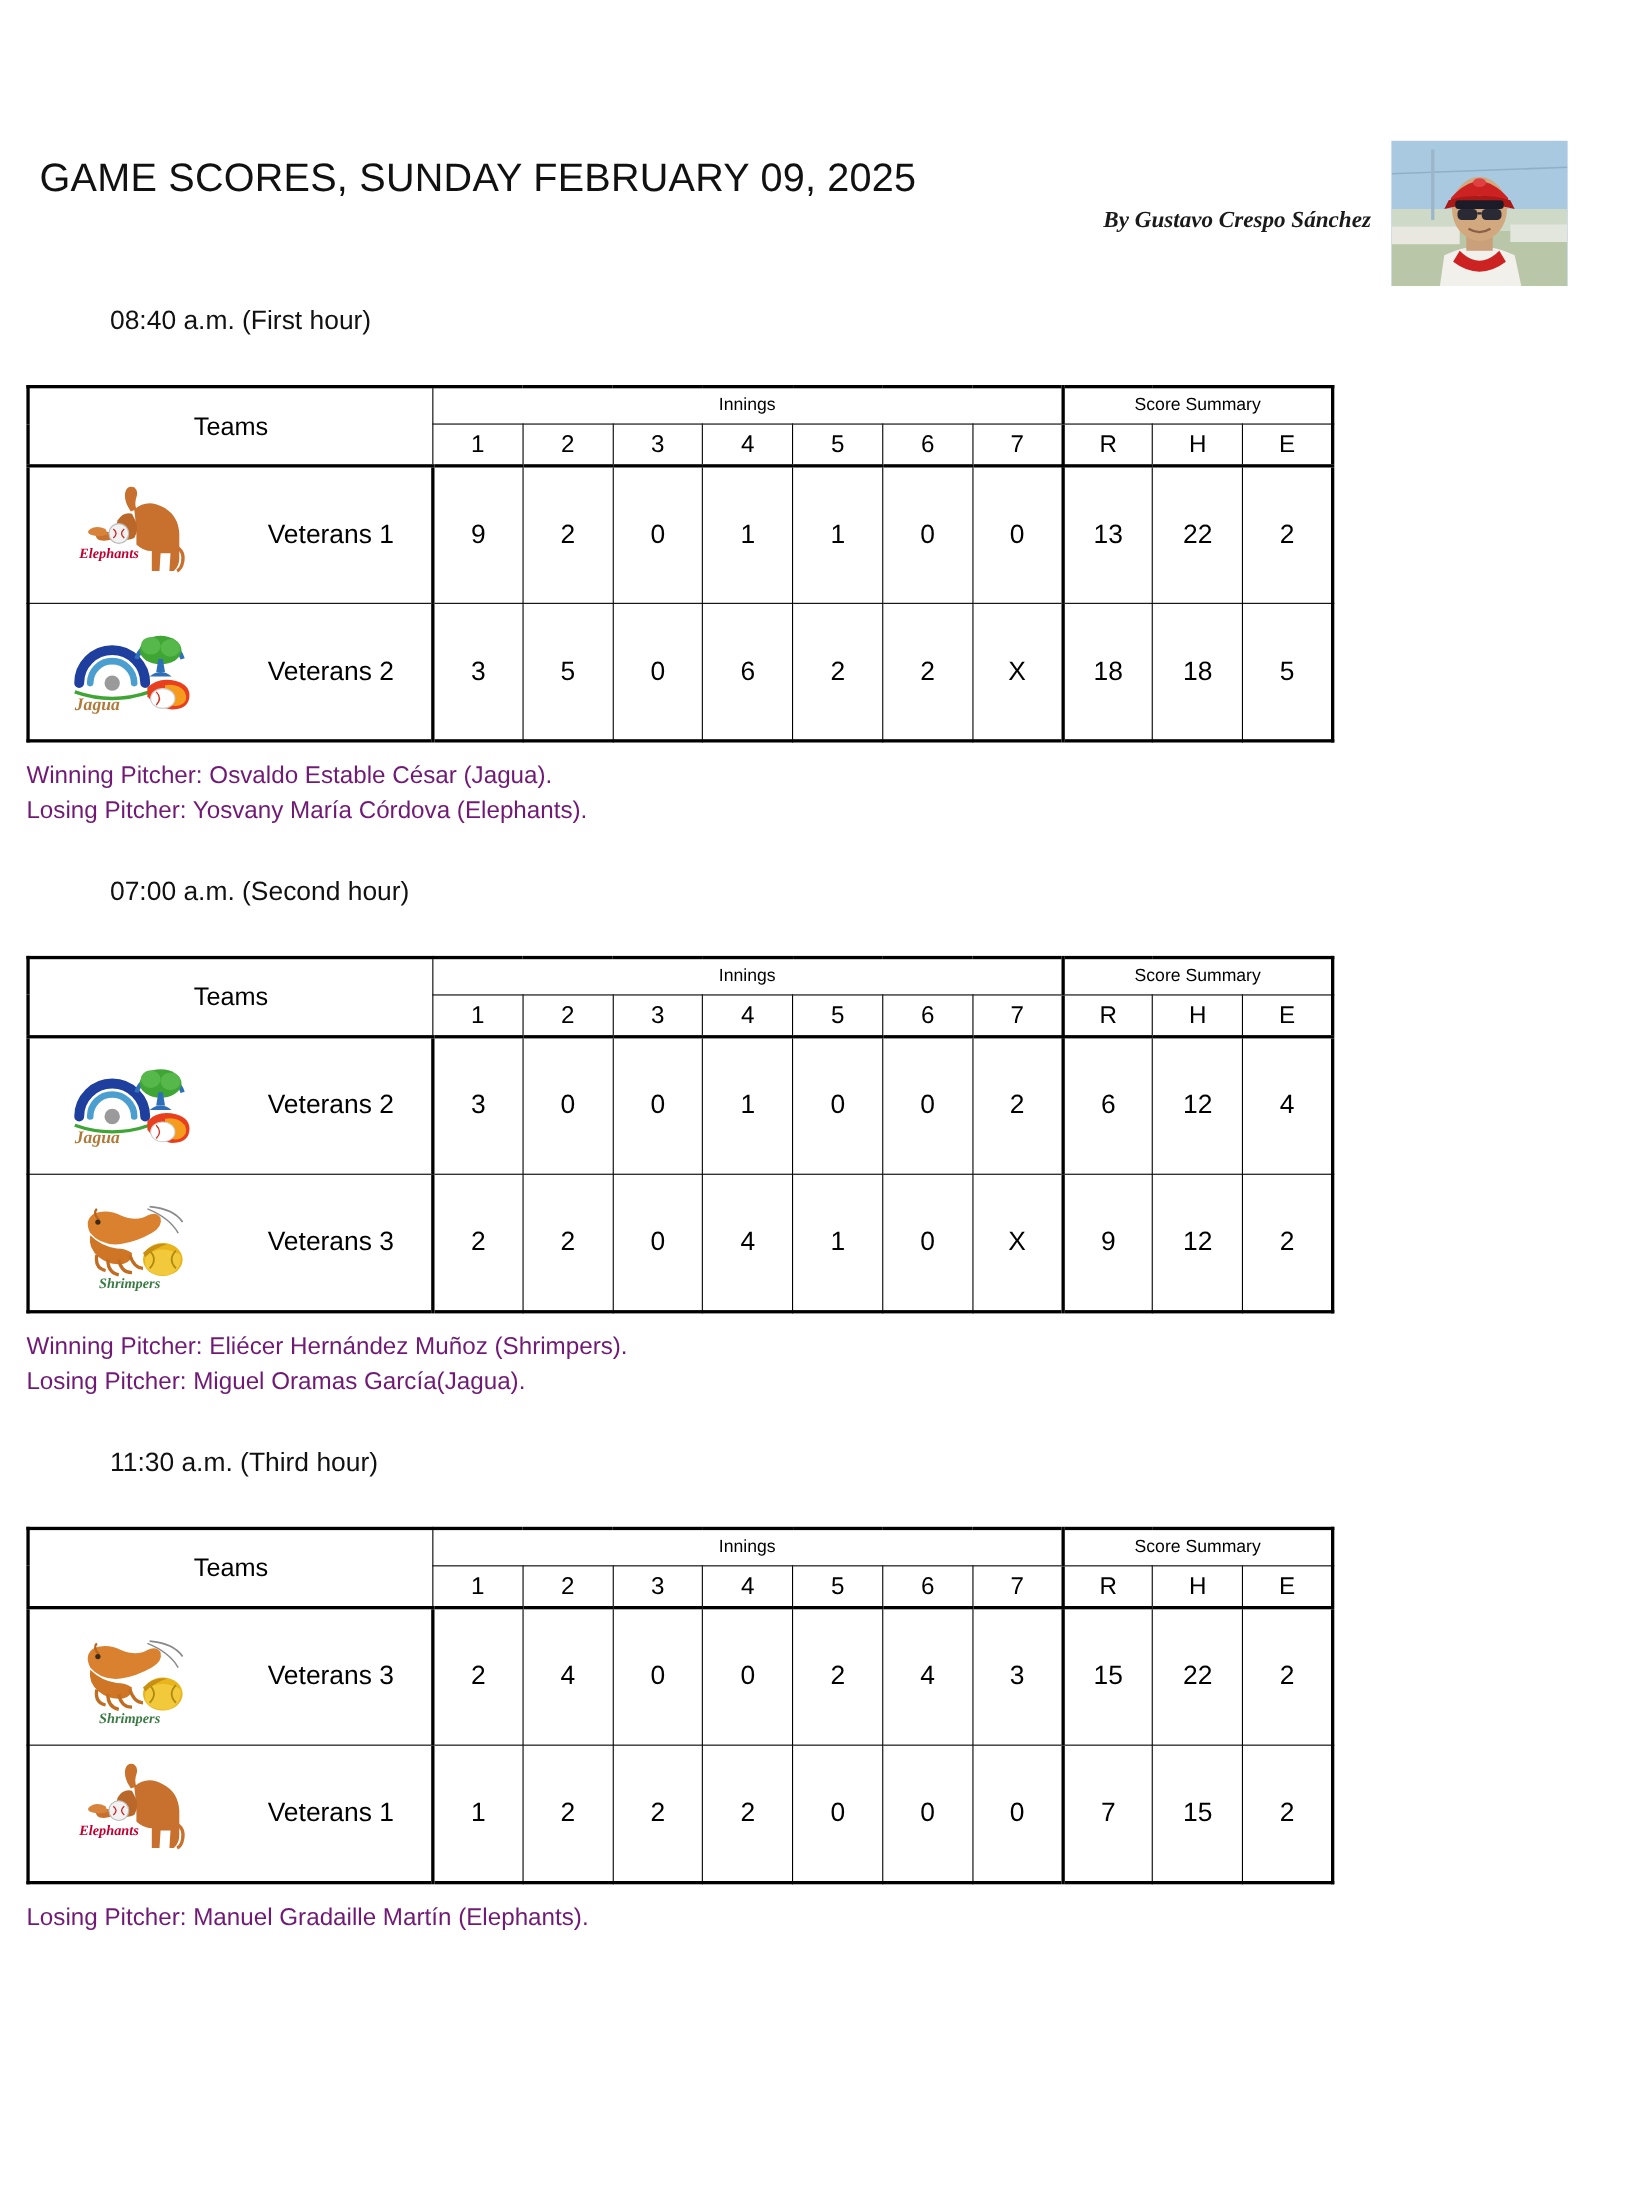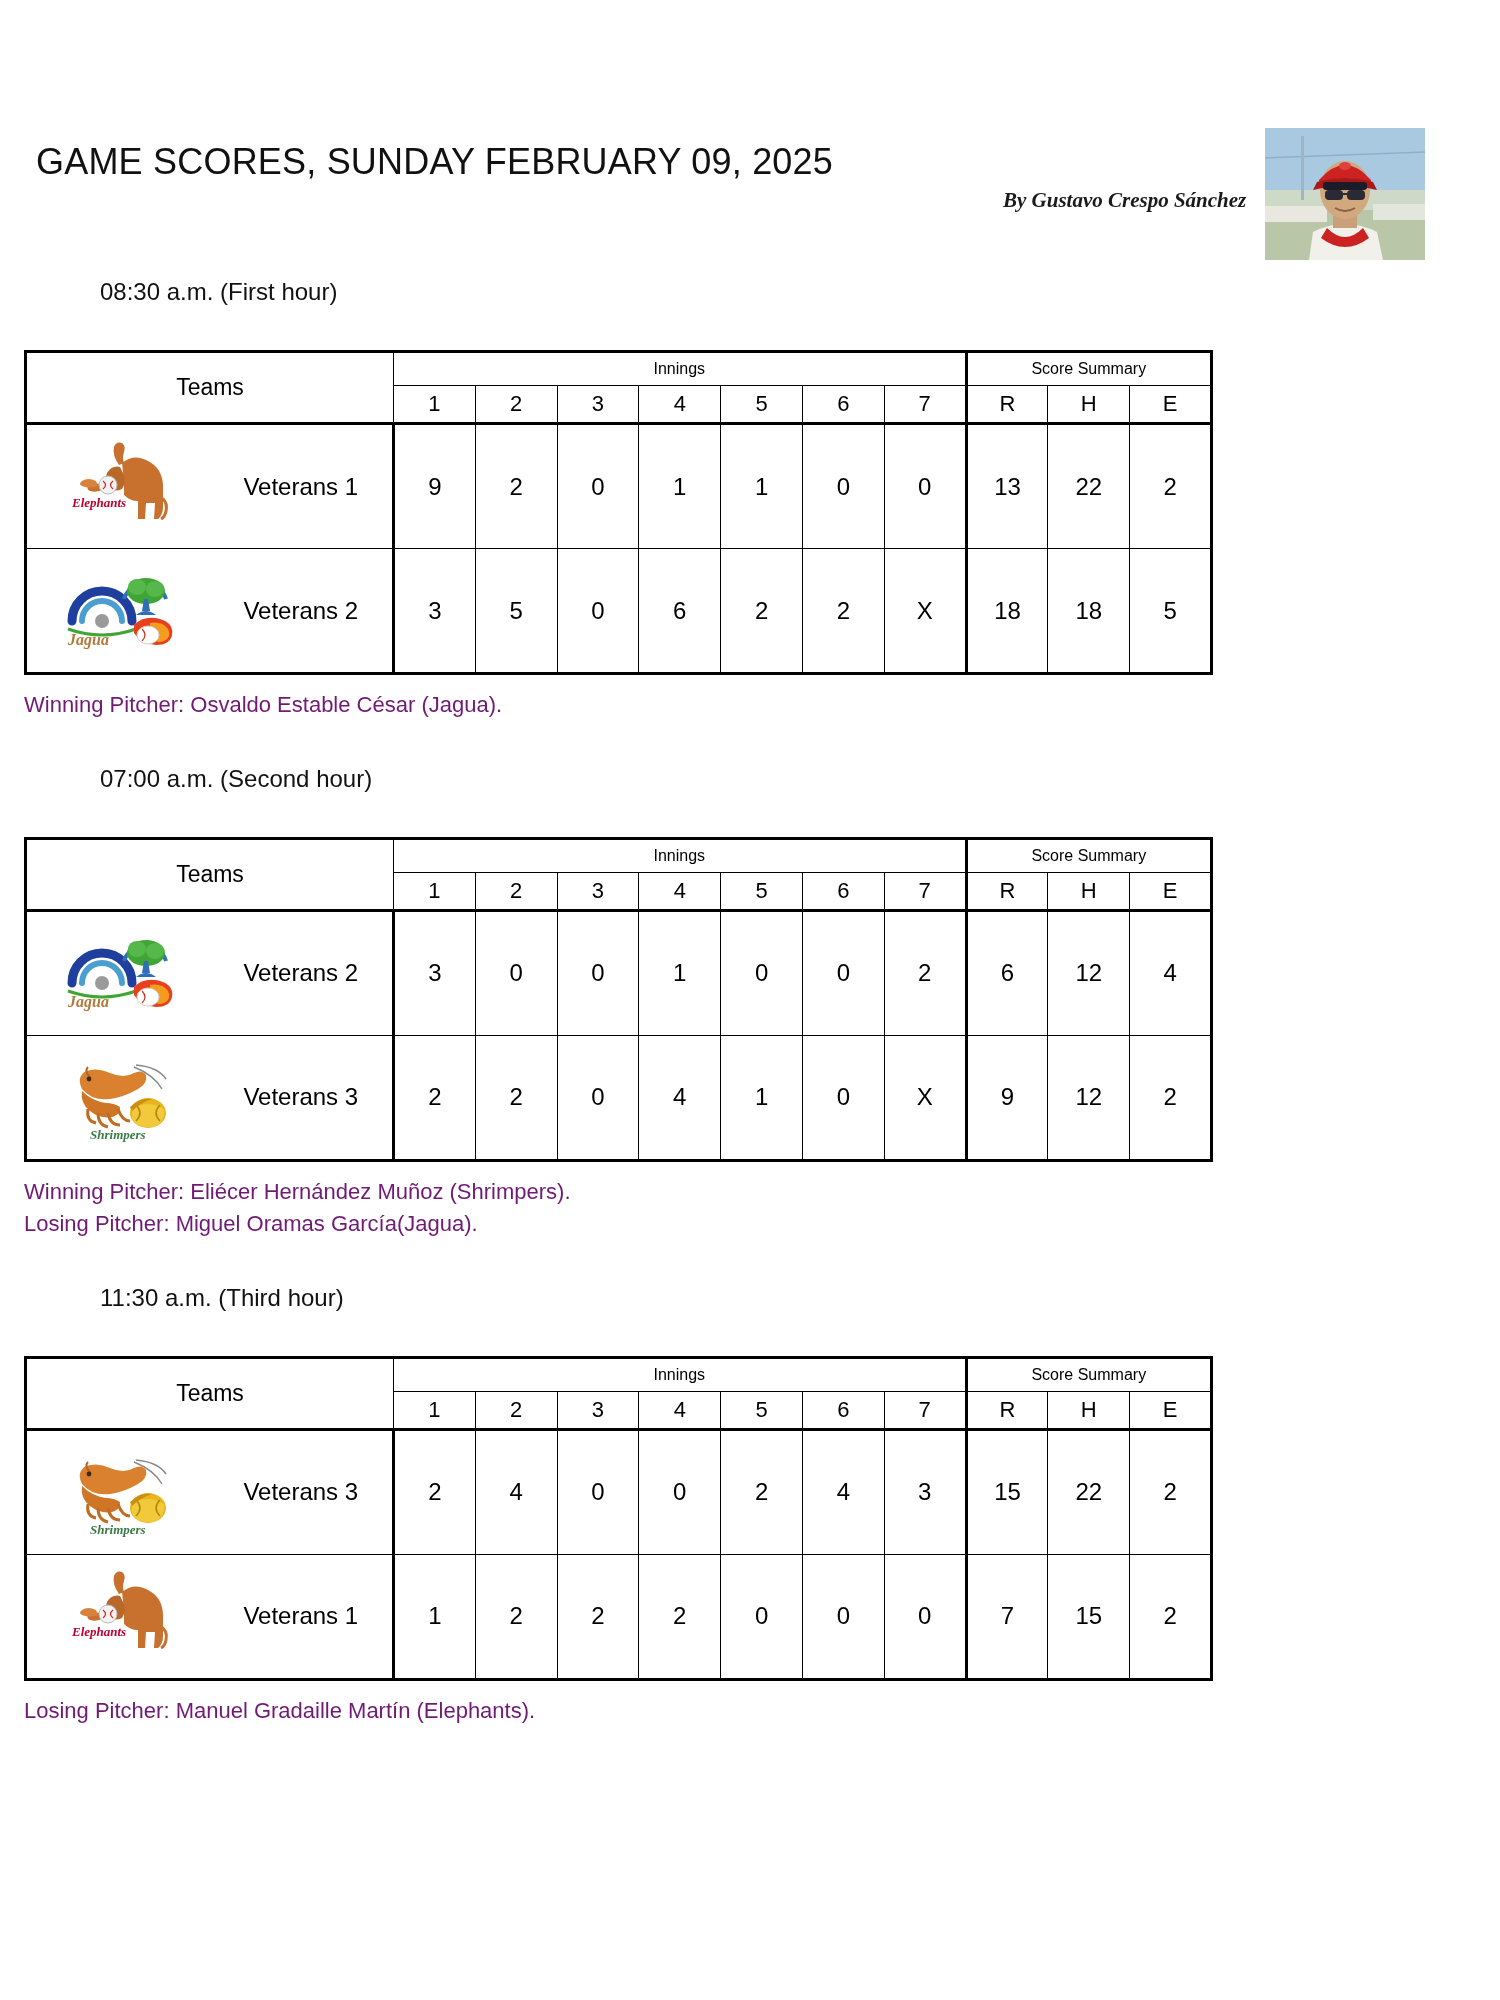--- a/index.html
+++ b/index.html
@@ -189,21 +189,21 @@
 
           <path d="M70 80 Q80 86 90 80" stroke="#8a6048" stroke-width="2" fill="none"></path>
         </g>
       </svg>
     </div>
   </div>
 
   <div class="sp-1"></div>
 
   <div class="section">
-    <div class="time-heading">08:30 a.m. (First hour)</div>
+    <div class="time-heading">08:40 a.m. (First hour)</div>
     <div class="sp-3"></div>
     <table class="score-table">
       <thead>
         <tr>
           <th class="th-teams" rowspan="2" colspan="2">Teams</th>
           <th class="th-group th-innings-group" colspan="7">Innings</th>
           <th class="th-group" colspan="3">Score Summary</th>
         </tr>
         <tr>
           <th class="th-inning-num col-in">1</th>
@@ -283,20 +283,21 @@
           <td>2</td>
           <td class="cell-in7">X</td>
           <td>18</td>
           <td>18</td>
           <td>5</td>
         </tr>
       </tbody>
     </table>
     <div class="notes">
       <div>Winning Pitcher: Osvaldo Estable César (Jagua).</div>
+      <div>Losing Pitcher: Yosvany María Córdova (Elephants).</div>
     </div>
   </div>
 
   <div class="sp-3"></div>
 
   <div class="section">
     <div class="time-heading">07:00 a.m. (Second hour)</div>
     <div class="sp-3"></div>
     <table class="score-table">
       <thead>

